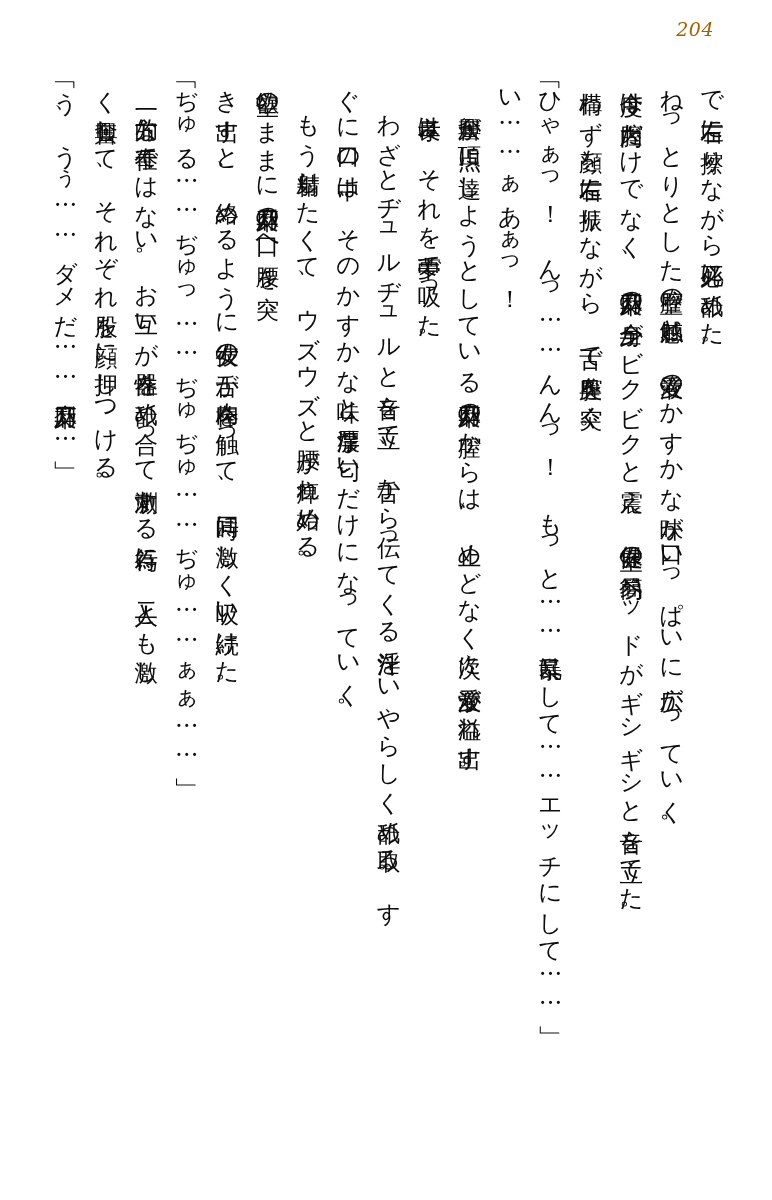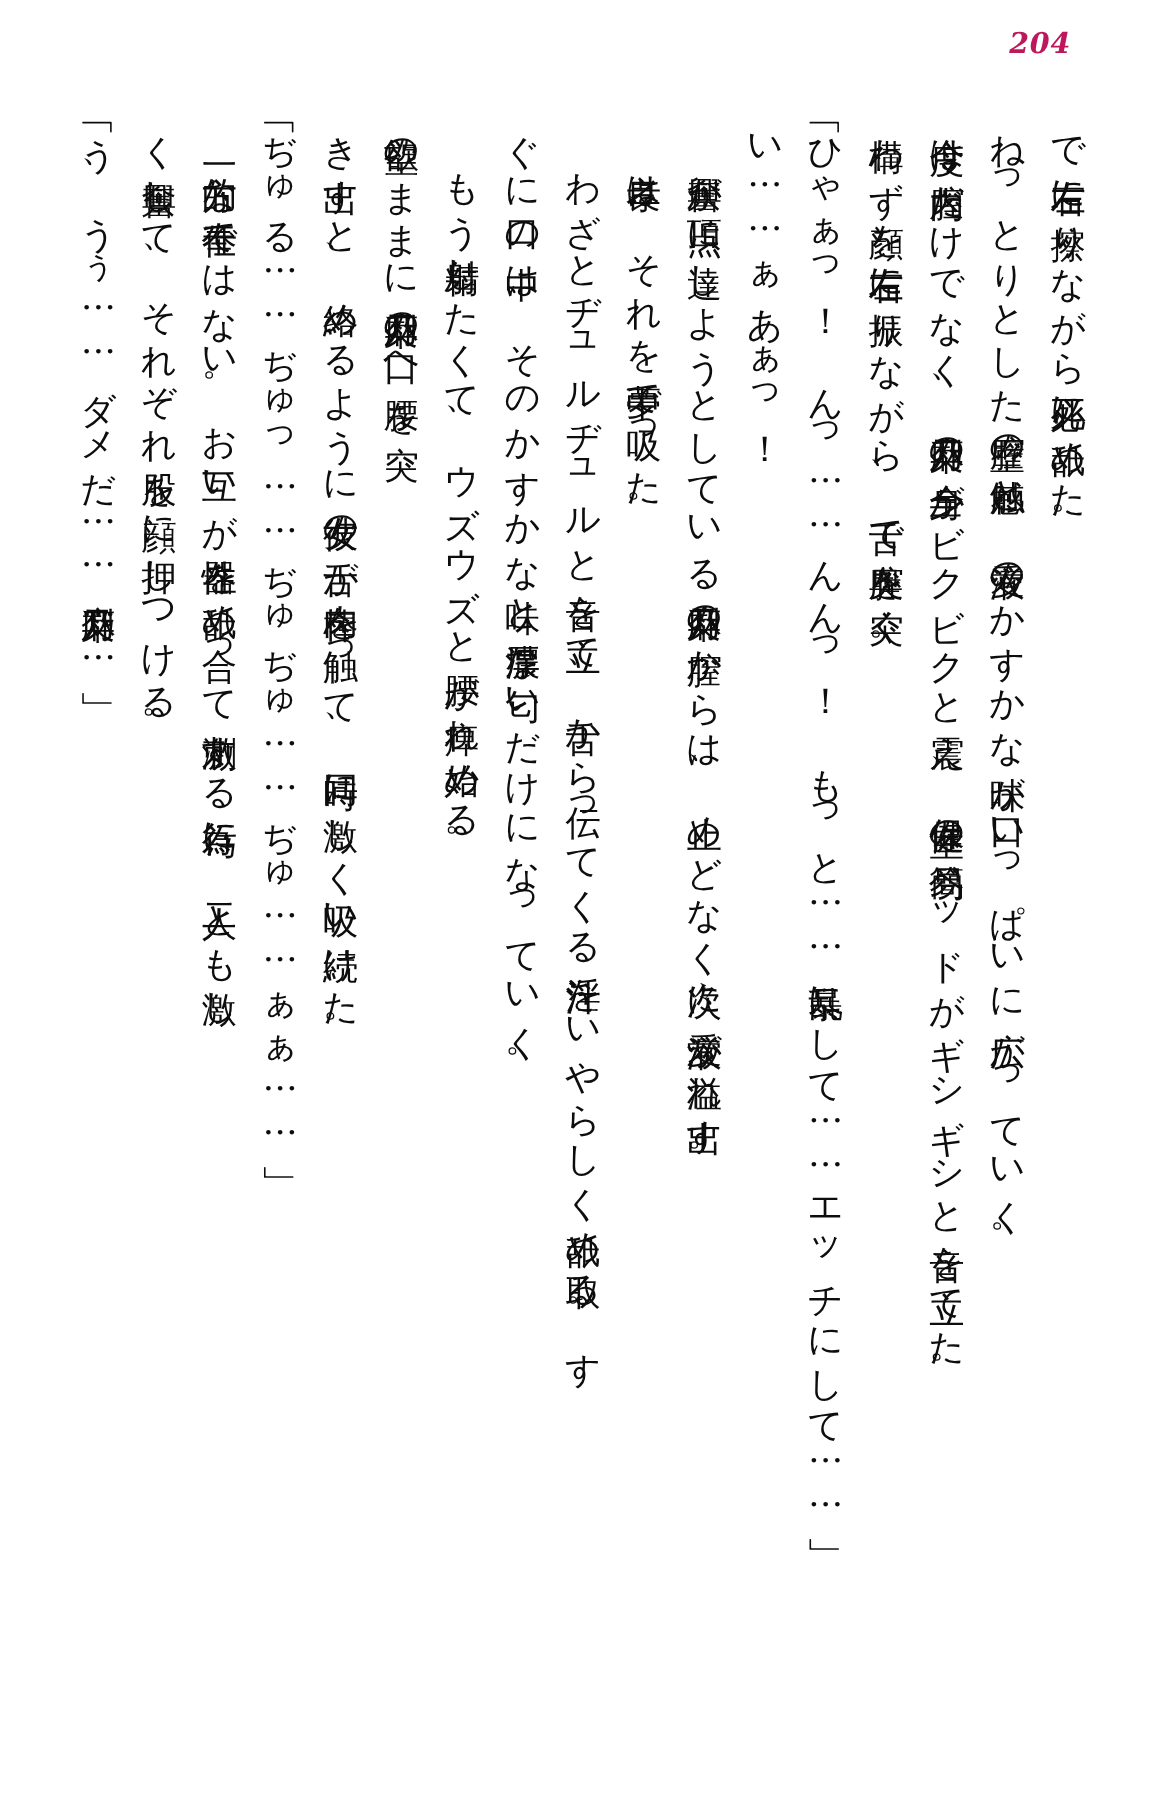--- a/index.html
+++ b/index.html
@@ -23,24 +23,24 @@
     box-sizing: border-box;
   }
 
   
   #page-number {
     position: absolute;
     top: 18px;
     right: 58px;
     font-family: "DejaVu Serif", "Liberation Serif", serif;
     font-style: italic;
-    font-weight: bold;
+    font-weight: normal;
     font-size: 19px;
     letter-spacing: 0.5px;
-    color: #be185d;
+    color: #a16207;
   }
 
   
   #body-text {
     position: absolute;
     top: 74px;
     right: 40px;
     left: 52px;
     bottom: 52px;
     writing-mode: vertical-rl;

